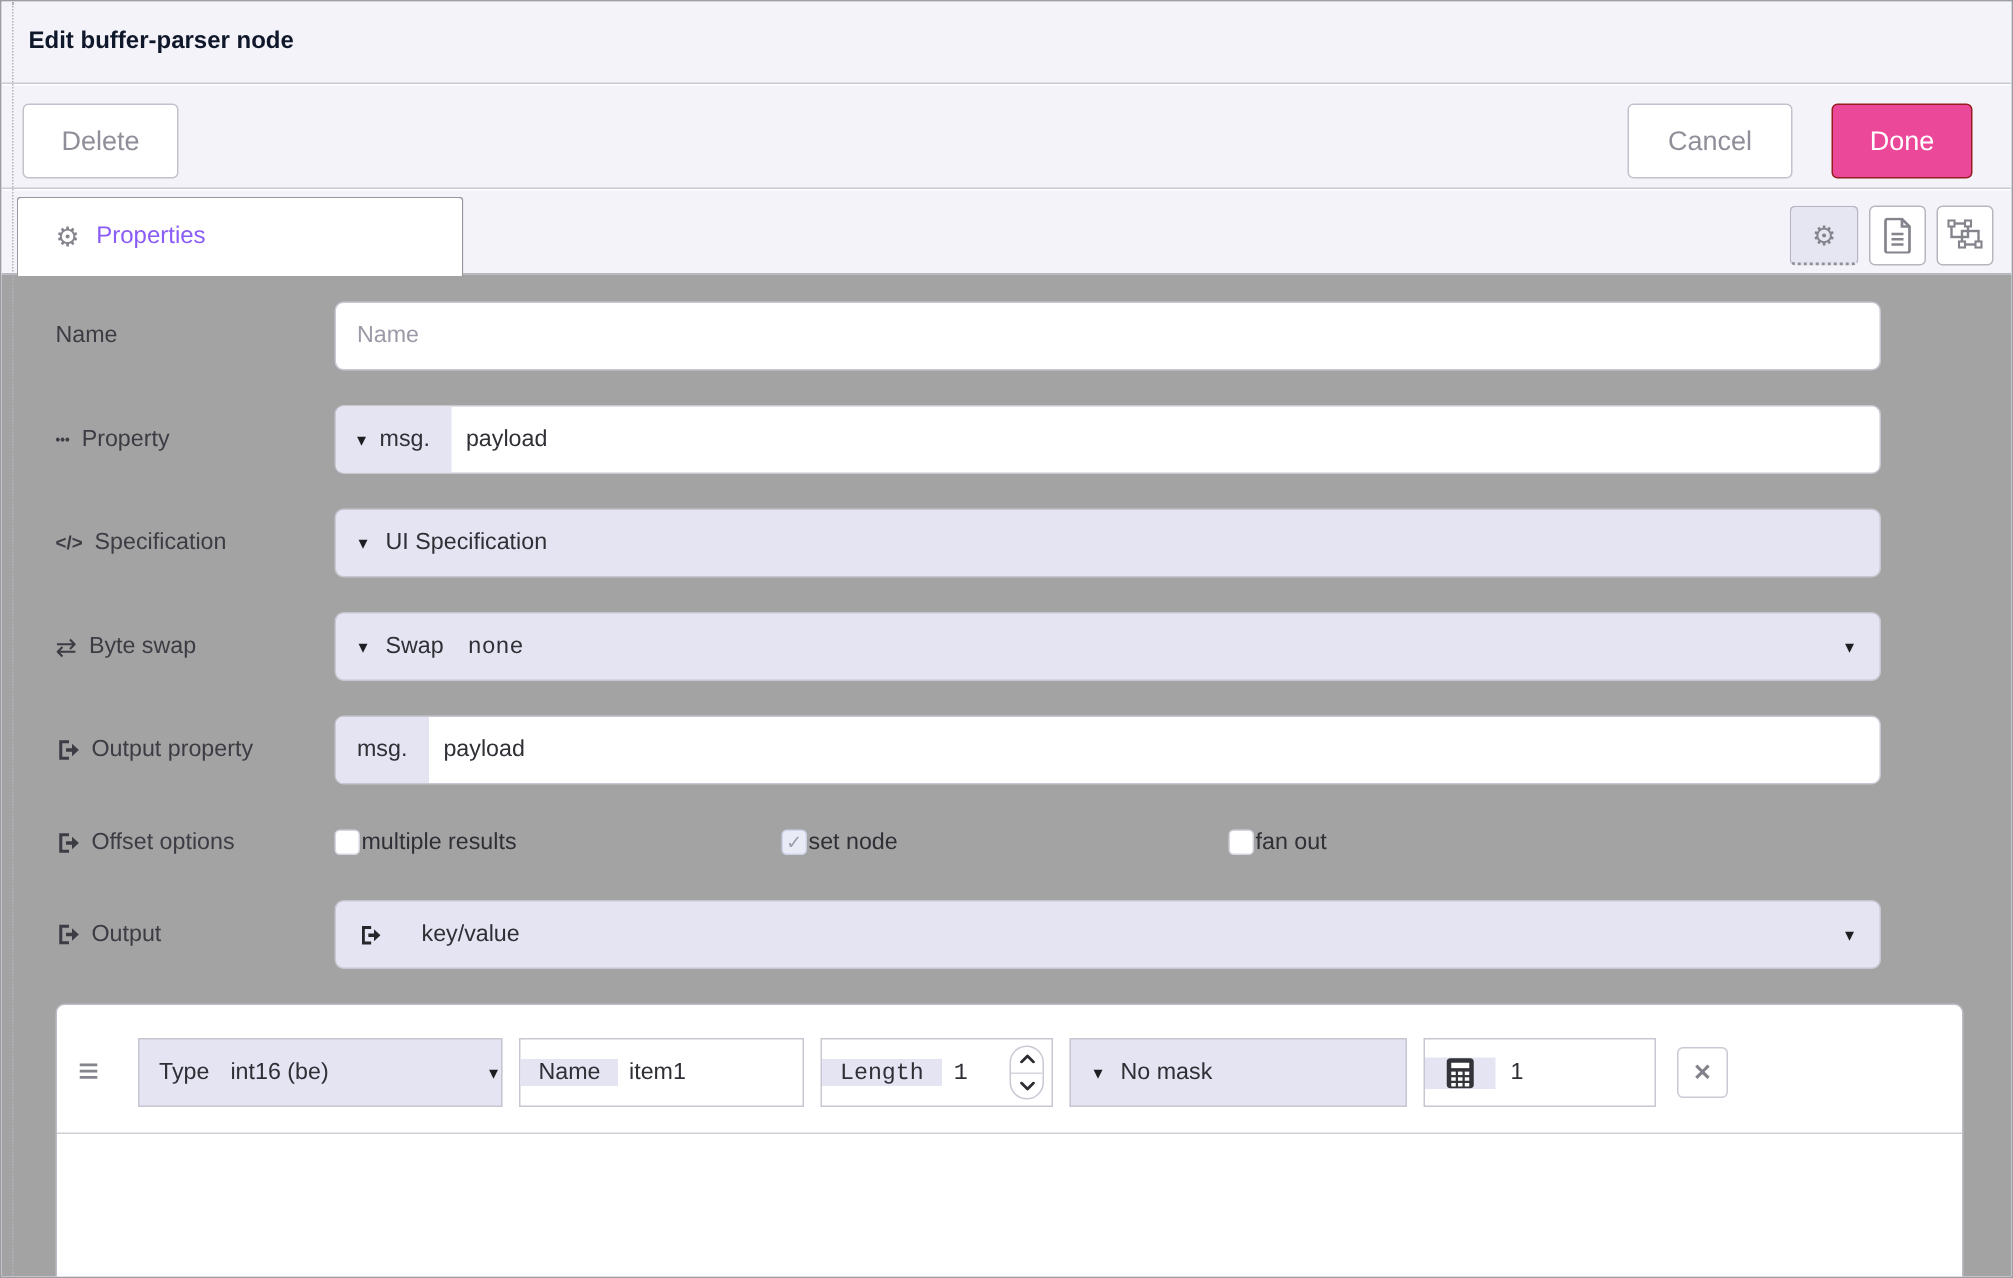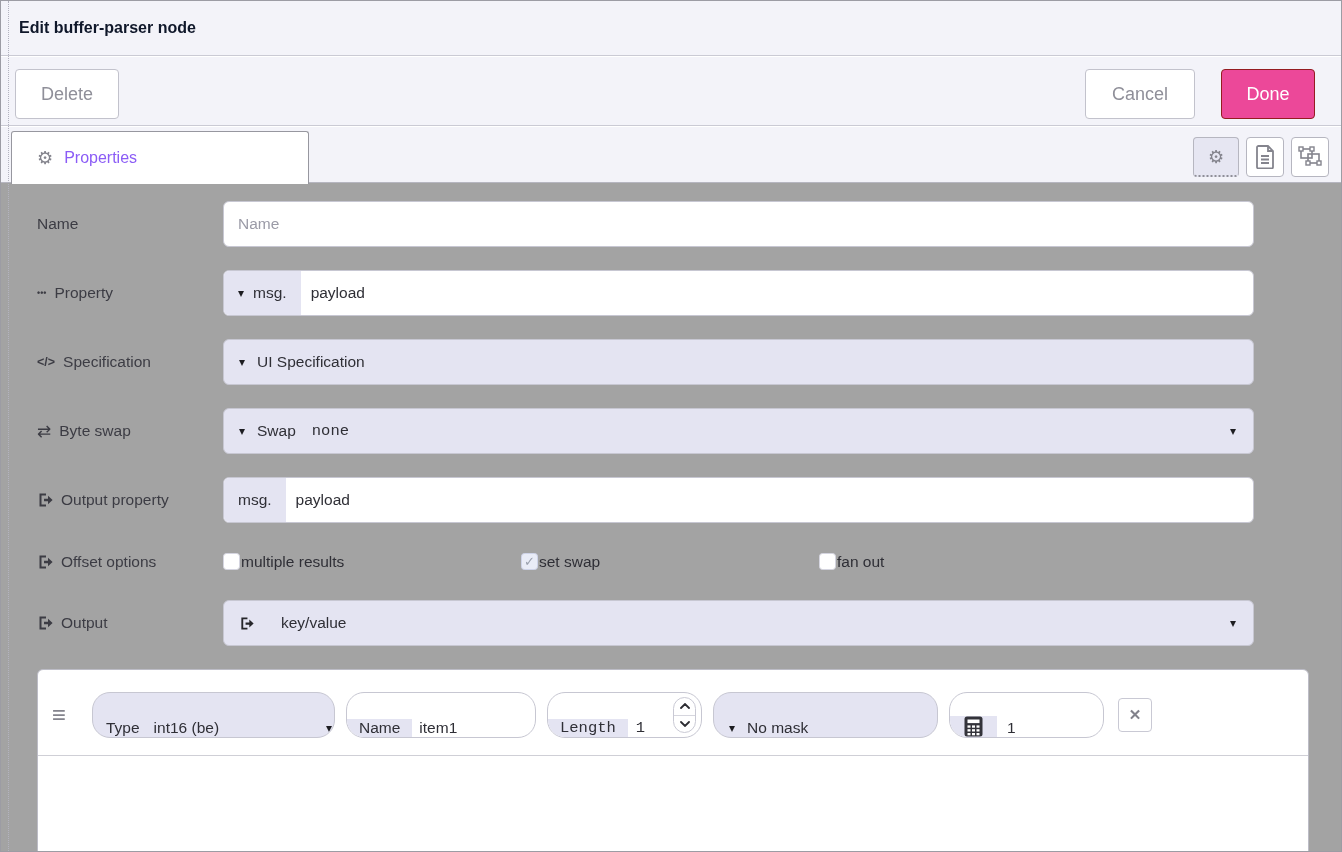--- a/index.html
+++ b/index.html
@@ -74,22 +74,22 @@
   .cb.checked { background:#e9ecf7; border-color:#ced3e8; color:#9aa0ad; }
   .cb-label { font-size:15.5px; color:#2f2f36; }
 
   
   .items-box { width:1272px; height:290px; border:1px solid #bcbcc6; border-radius:6px;
                background:#fff; }
   .item-row { display:flex; align-items:center; padding:22px 16px 17px 14px;
               border-bottom:1px solid #cfcfd6; }
   .drag { width:24px; font-size:24px; color:#84848d; cursor:grab; flex:none;
           text-align:left; line-height:1; }
-  .ifield { height:46px; border:1px solid #c7c7d2; border-radius:18px; margin-left:11px;
-            display:flex; align-items:flex-end; overflow:hidden; font-size:15.5px;
+  .ifield { height:46px; border:1px solid #c7c7d2; border-radius:0; margin-left:11px;
+            display:flex; align-items:center; overflow:hidden; font-size:15.5px;
             color:#2f2f36; background:#fff; flex:none; }
   .ifield .pfx { background:#e4e4f2; display:flex; align-items:center; padding:0 12px; flex:none; }
   .ifield.full { background:#e4e4f2; }
   .f-type { width:243px; }
   .f-name { width:190px; }
   .f-len  { width:155px;font-family:Liberation Mono, monospace; }
   .f-off  { width:145px; }
   .f-mask { width:225px; }
   .f-scale{ width:155px; }
   .stepper { width:23px; height:36px; border:1px solid #c9c9d4; border-radius:12px;
@@ -234,21 +234,21 @@
             </svg>
         </span>
         <span>Offset options</span>
       </div>
       <div class="cb-group">
         <span class="cb"></span>
         <span class="cb-label">multiple results</span>
       </div>
       <div class="cb-group">
         <span class="cb checked">✓</span>
-        <span class="cb-label">set swap</span>
+        <span class="cb-label">set node</span>
       </div>
       <div class="cb-group">
         <span class="cb"></span>
         <span class="cb-label">fan out</span>
       </div>
     </div>
 
     <div class="form-row">
       <div class="form-label">
         <span class="li">

